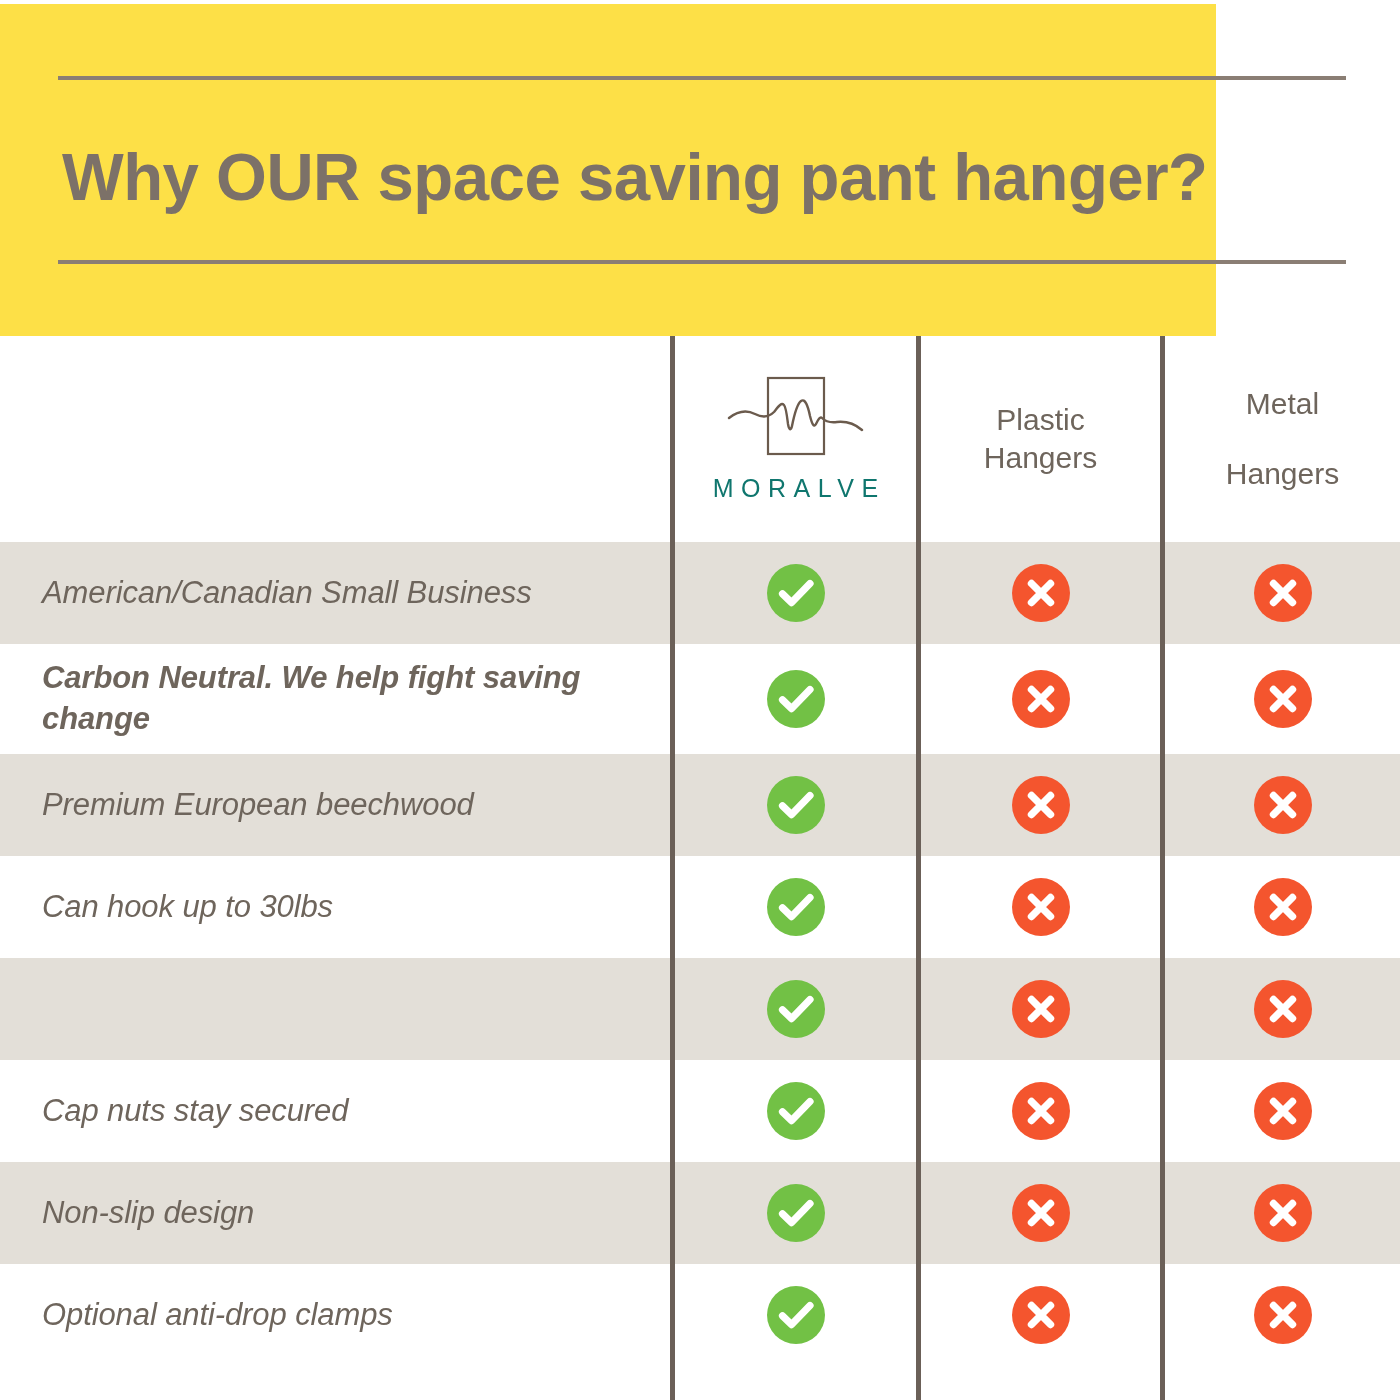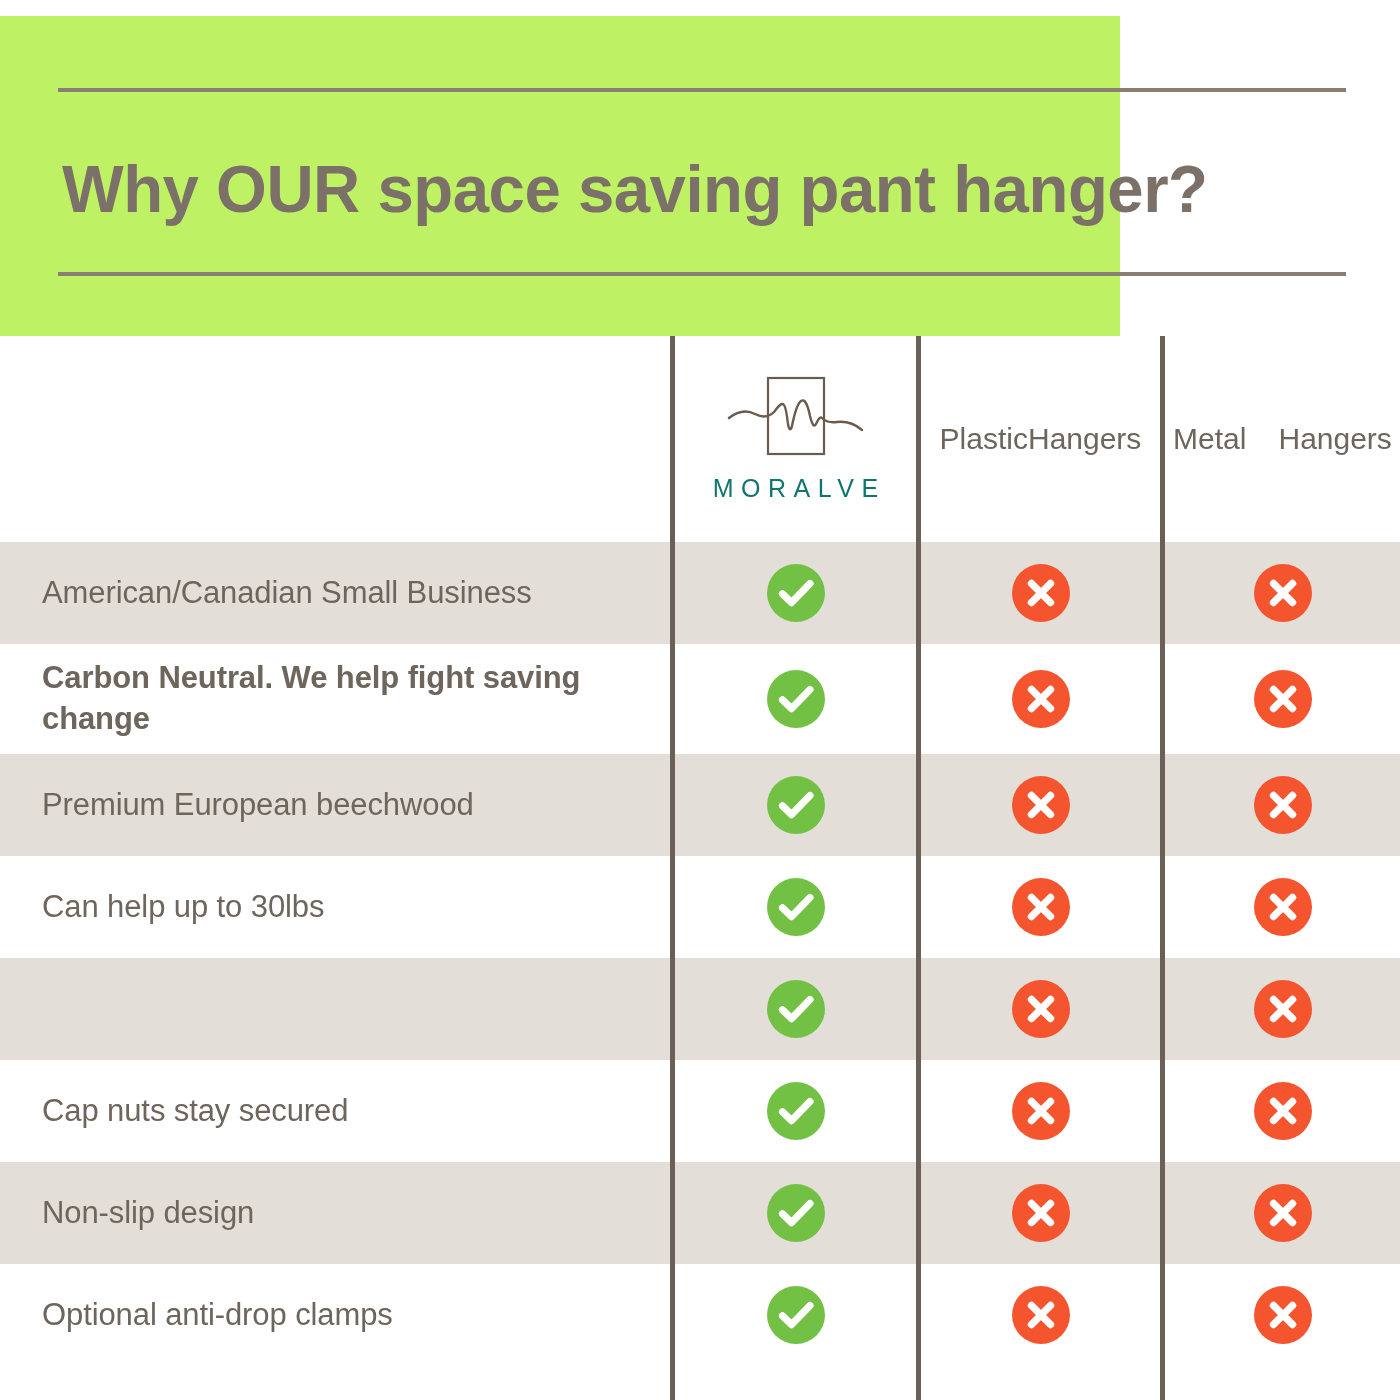--- a/index.html
+++ b/index.html
@@ -18,24 +18,24 @@
     position: relative;
     width: 1400px;
     height: 1400px;
     background: #ffffff;
   }
 
   
   .header-band {
     position: absolute;
     left: 0;
-    top: 16px;
-    width: 1120px;
+    top: 4px;
+    width: 1216px;
     height: 336px;
-    background: #bef264;
+    background: #fde047;
     box-sizing: border-box;
   }
   .rule {
     position: absolute;
     left: 58px;
     width: 1288px;
     height: 4px;
     background: #8A7E74;
   }
   .rule-top  { top: 72px; }
@@ -87,20 +87,21 @@
     top: 0;
     width: 1400px;
     height: 206px;
     background: #ffffff;
   }
   .colhead {
     position: absolute;
     top: 0;
     height: 206px;
     display: flex;
+    flex-direction: column;
     align-items: center;
     justify-content: center;
     text-align: center;
     color: #6E655C;
     font-size: 30px;
     font-weight: 300;
     line-height: 1.28;
   }
   .colhead-brand { left: 675px; width: 241px; }
   .colhead-2     { left: 921px; width: 239px; }
@@ -144,20 +145,21 @@
     top: 0;
     width: 600px;
     height: 100%;
     display: flex;
     align-items: center;
     color: #6E655C;
     font-size: 31px;
     font-weight: 400;
     line-height: 1.32;
     letter-spacing: -0.1px;
+    font-style: italic;
   }
   .row-label.strong { font-weight: 600; }
 
   .cell {
     position: absolute;
     top: 0;
     height: 100%;
     display: flex;
     align-items: center;
     justify-content: center;
@@ -272,21 +274,21 @@
             </svg>
           </div>
           <div class="cell cell-3">
             <svg class="icon" viewBox="0 0 58 58">
               <circle cx="29" cy="29" r="29" fill="#F4552E"></circle>
               <path d="M19.5 19.5 L38.5 38.5 M38.5 19.5 L19.5 38.5" fill="none" stroke="#ffffff" stroke-width="7.4" stroke-linecap="round"></path>
             </svg>
           </div>
         </div>
         <div class="row plain" style="top: 520px; height: 102px;">
-          <div class="row-label">Can help up to 30lbs</div>
+          <div class="row-label">Can hook up to 30lbs</div>
           <div class="cell cell-1">
             <svg class="icon" viewBox="0 0 58 58">
               <circle cx="29" cy="29" r="29" fill="#72C145"></circle>
               <path d="M15.5 29.8 L24.6 38.6 L43 19.6" fill="none" stroke="#ffffff" stroke-width="7.2" stroke-linecap="round" stroke-linejoin="round"></path>
             </svg>
           </div>
           <div class="cell cell-2">
             <svg class="icon" viewBox="0 0 58 58">
               <circle cx="29" cy="29" r="29" fill="#F4552E"></circle>
               <path d="M19.5 19.5 L38.5 38.5 M38.5 19.5 L19.5 38.5" fill="none" stroke="#ffffff" stroke-width="7.4" stroke-linecap="round"></path>

